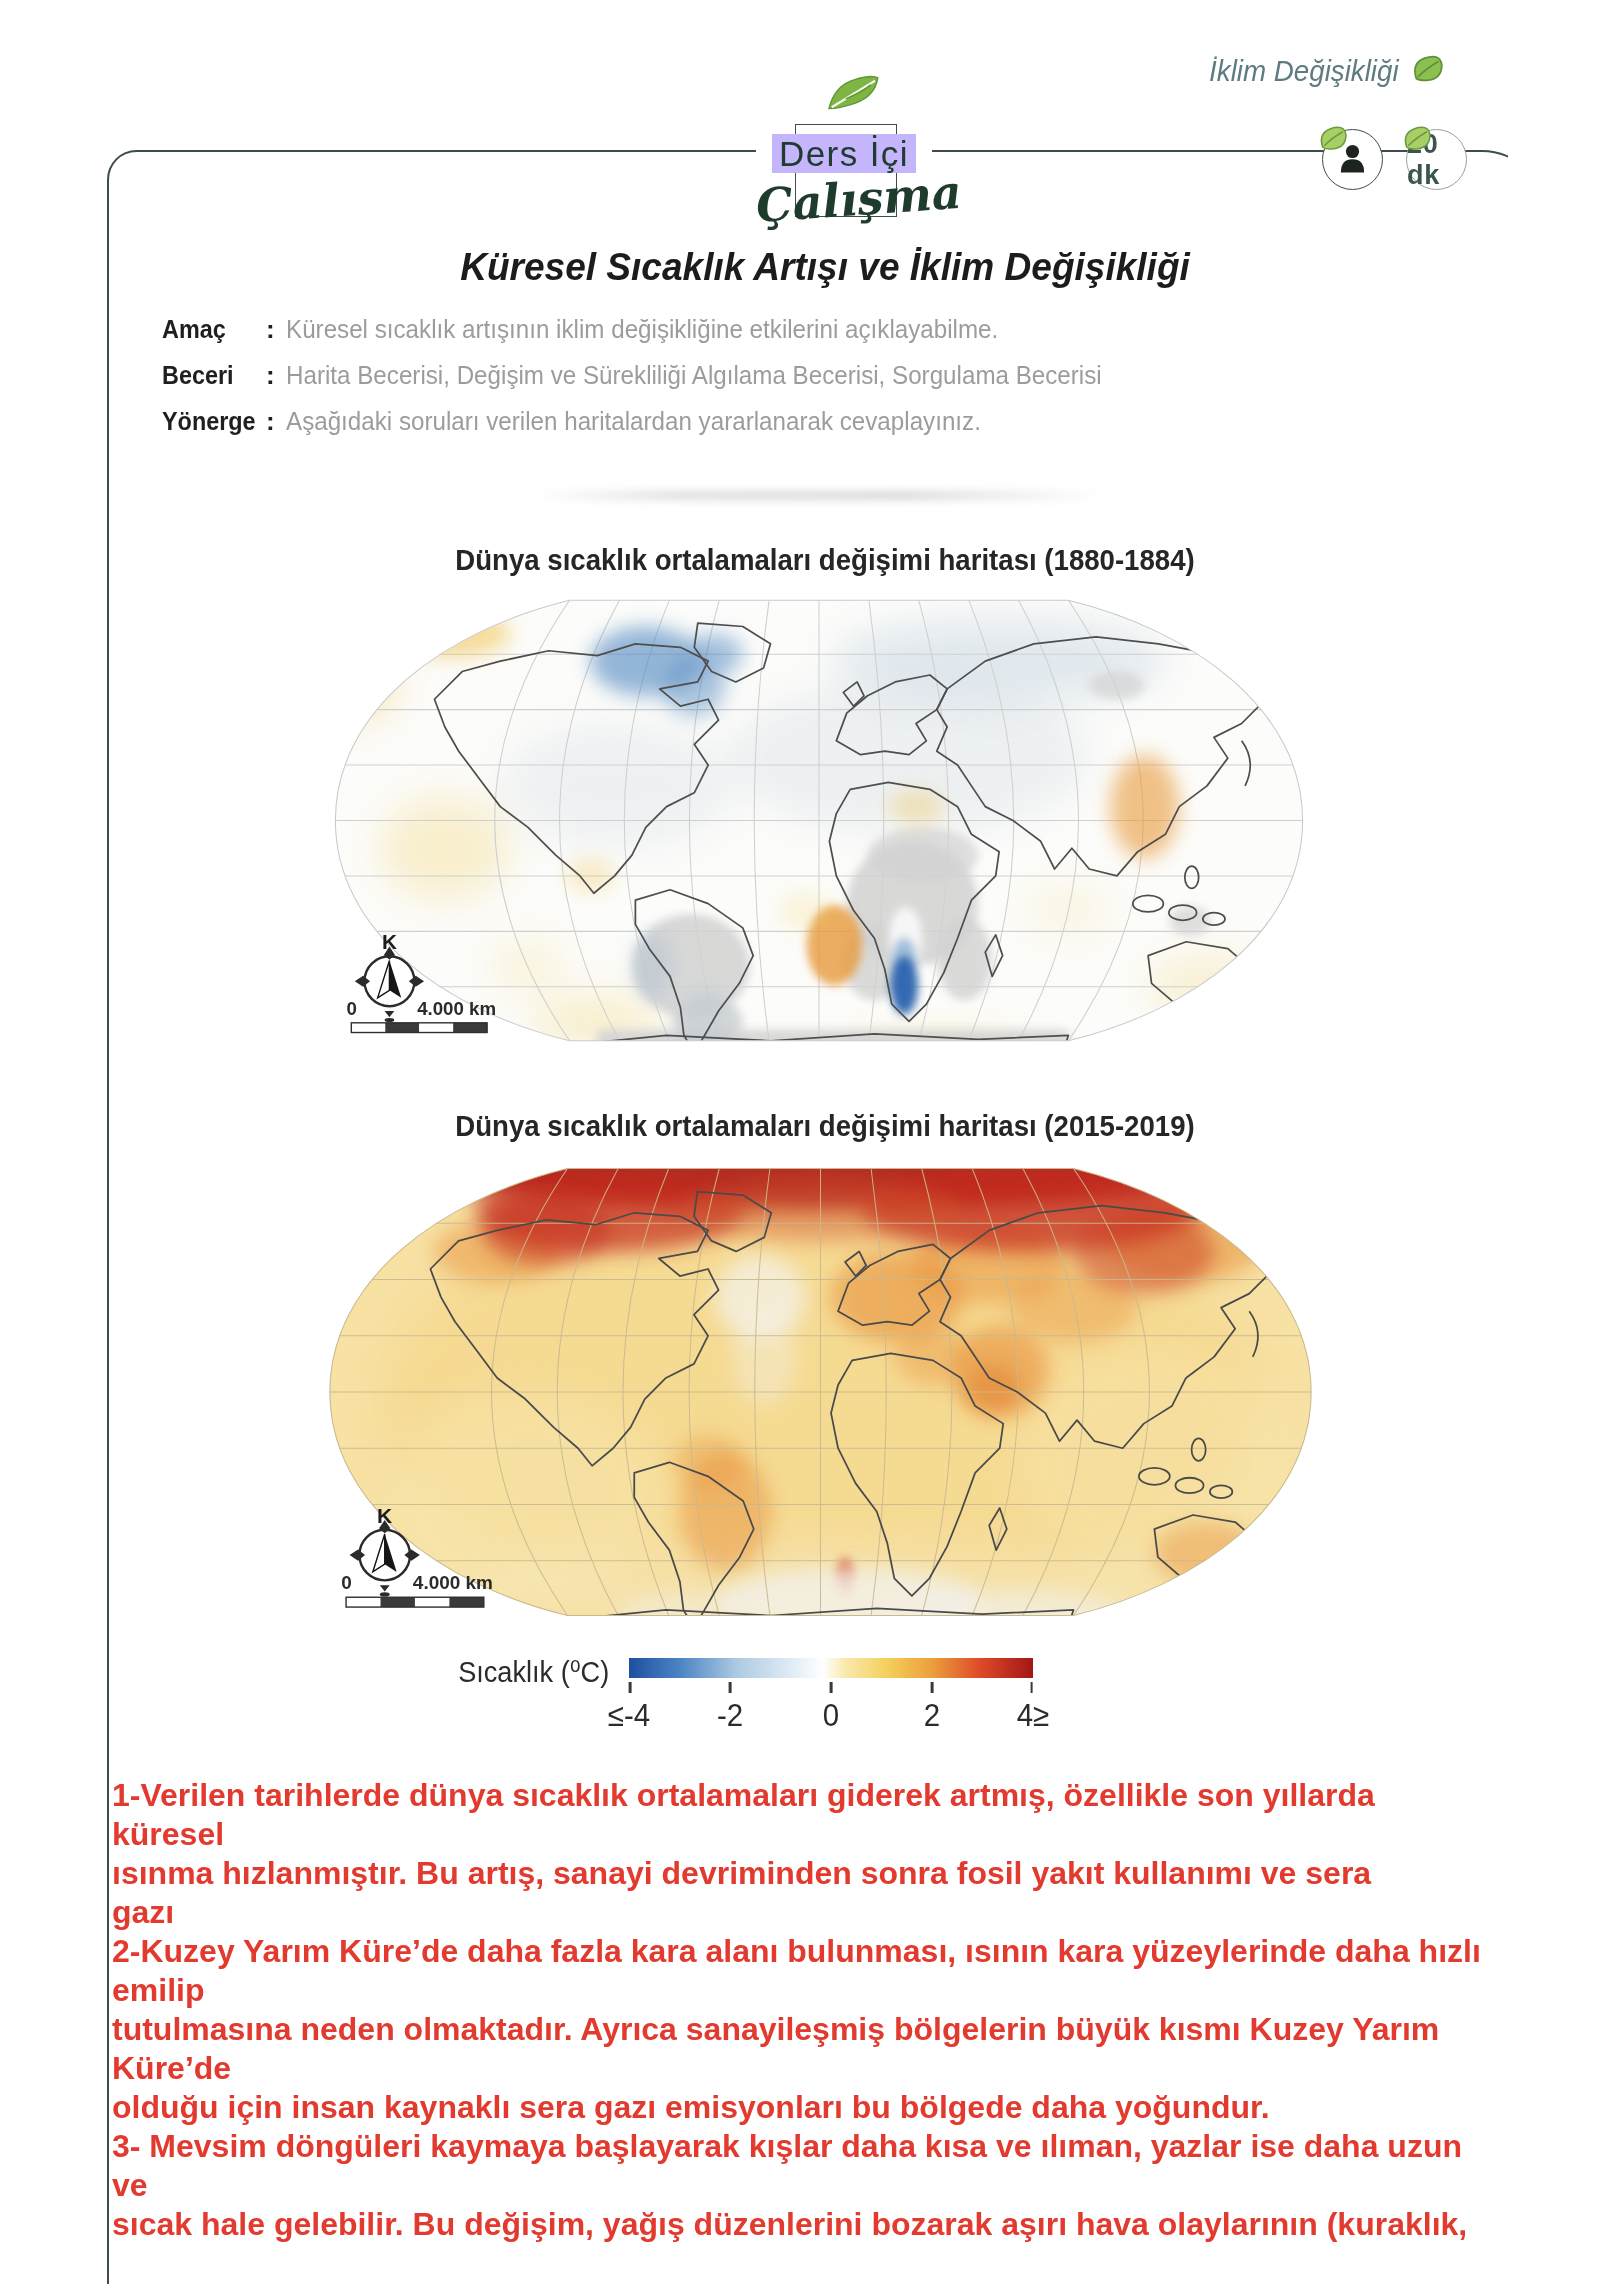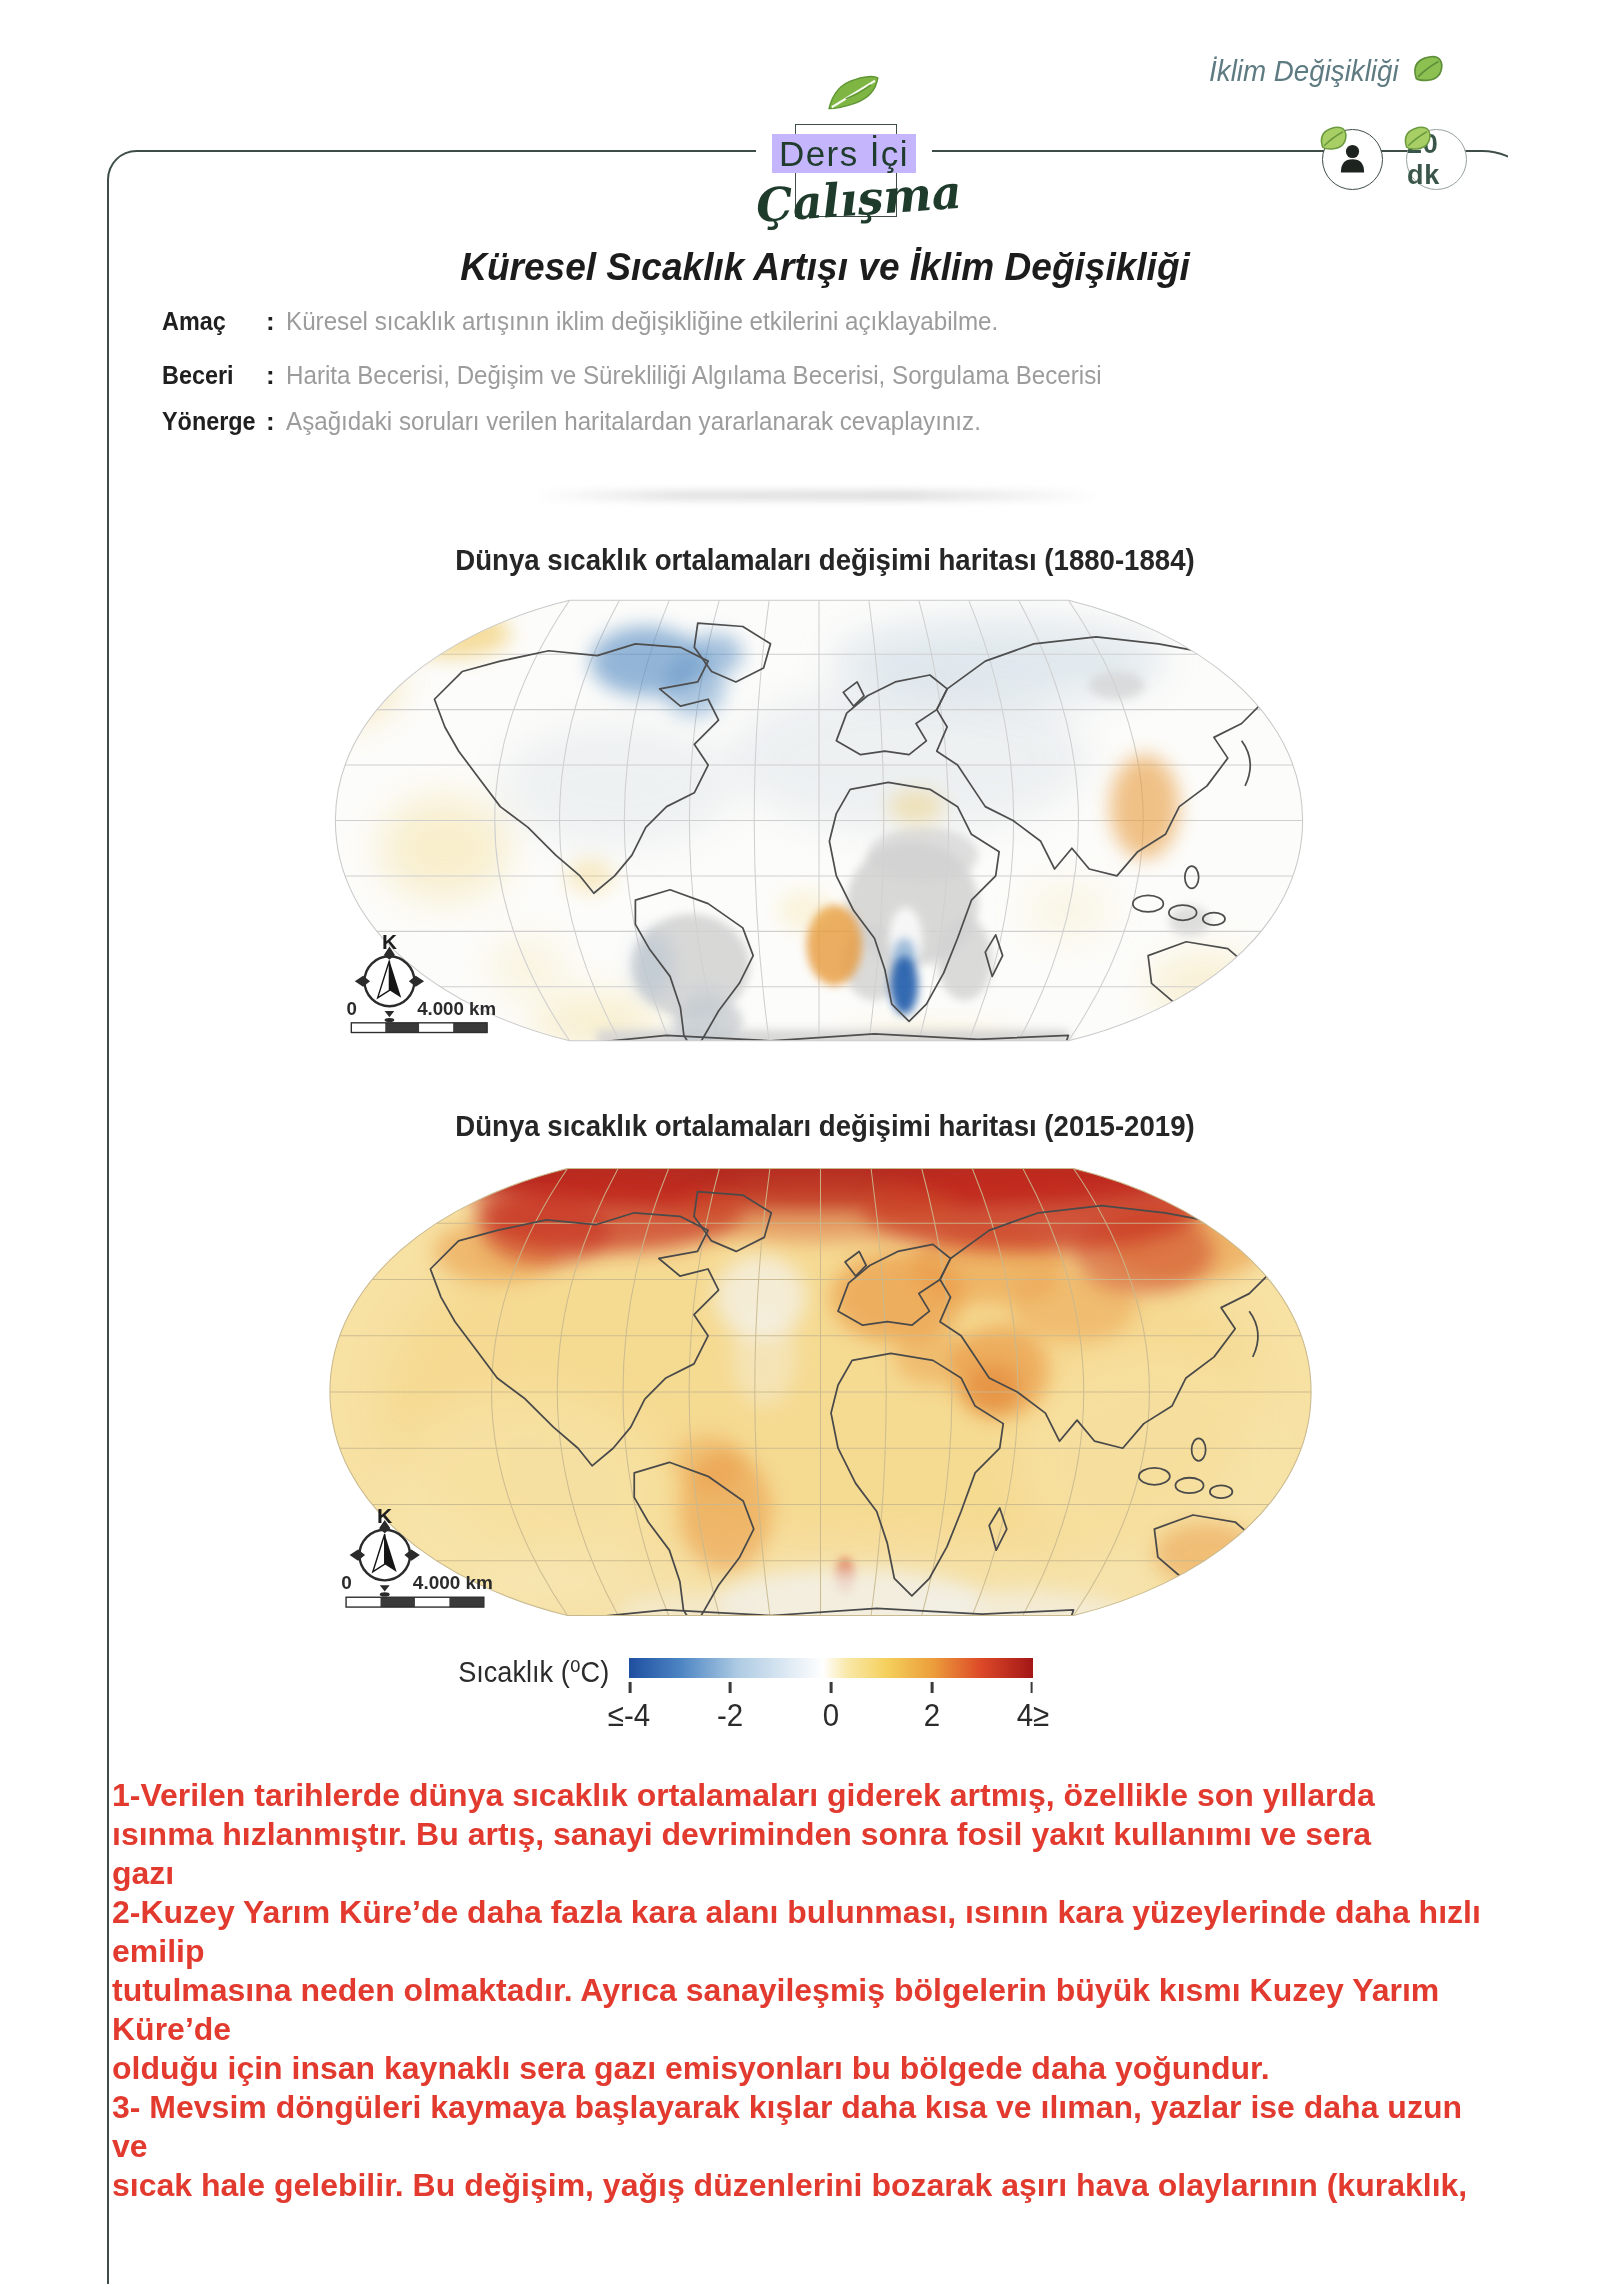--- a/index.html
+++ b/index.html
@@ -107,21 +107,21 @@
       <svg width="34" height="31" viewBox="0 0 40 40">
           <path d="M8,30 Q2,12 18,6 Q36,0 38,14 Q38,30 22,32 Q12,33 8,30 Z" fill="#A8CF66" stroke="#6B9A3F" stroke-width="2"></path>
           <path d="M10,28 Q20,18 34,10" stroke="#6B9A3F" stroke-width="2" fill="none"></path>
         </svg>
     </span>
     <span class="dur-text">20 dk</span>
   </div>
 
   <div class="sheet-title">Küresel Sıcaklık Artışı ve İklim Değişikliği</div>
 
-  <div class="meta-row" style="top:306px;">
+  <div class="meta-row" style="top:314px;">
     <span class="lbl">Amaç</span>
     <span class="sep">:</span>
     <span class="txt">Küresel sıcaklık artışının iklim değişikliğine etkilerini açıklayabilme.</span>
   </div>
   <div class="meta-row" style="top:360px;">
     <span class="lbl">Beceri</span>
     <span class="sep">:</span>
     <span class="txt">Harita Becerisi, Değişim ve Sürekliliği Algılama Becerisi, Sorgulama Becerisi</span>
   </div>
   <div class="meta-row" style="top:406px;">
@@ -323,20 +323,21 @@
       <span class="lg-tlabel" style="left:0;">≤-4</span>
       <span class="lg-tlabel" style="left:25%;">-2</span>
       <span class="lg-tlabel" style="left:50%;">0</span>
       <span class="lg-tlabel" style="left:75%;">2</span>
       <span class="lg-tlabel" style="left:100%;">4≥</span>
     </div>
   </div>
 
   <div class="answers" id="answers-block" style="color: rgb(226, 58, 46);">
     <div>1-Verilen tarihlerde dünya sıcaklık ortalamaları giderek artmış, özellikle son yıllarda</div>
+    <div>küresel</div>
     <div>ısınma hızlanmıştır. Bu artış, sanayi devriminden sonra fosil yakıt kullanımı ve sera</div>
     <div>gazı</div>
     <div>2-Kuzey Yarım Küre’de daha fazla kara alanı bulunması, ısının kara yüzeylerinde daha hızlı</div>
     <div>emilip</div>
     <div>tutulmasına neden olmaktadır. Ayrıca sanayileşmiş bölgelerin büyük kısmı Kuzey Yarım</div>
     <div>Küre’de</div>
     <div>olduğu için insan kaynaklı sera gazı emisyonları bu bölgede daha yoğundur.</div>
     <div>3- Mevsim döngüleri kaymaya başlayarak kışlar daha kısa ve ılıman, yazlar ise daha uzun</div>
     <div>ve</div>
     <div>sıcak hale gelebilir. Bu değişim, yağış düzenlerini bozarak aşırı hava olaylarının (kuraklık,</div>

